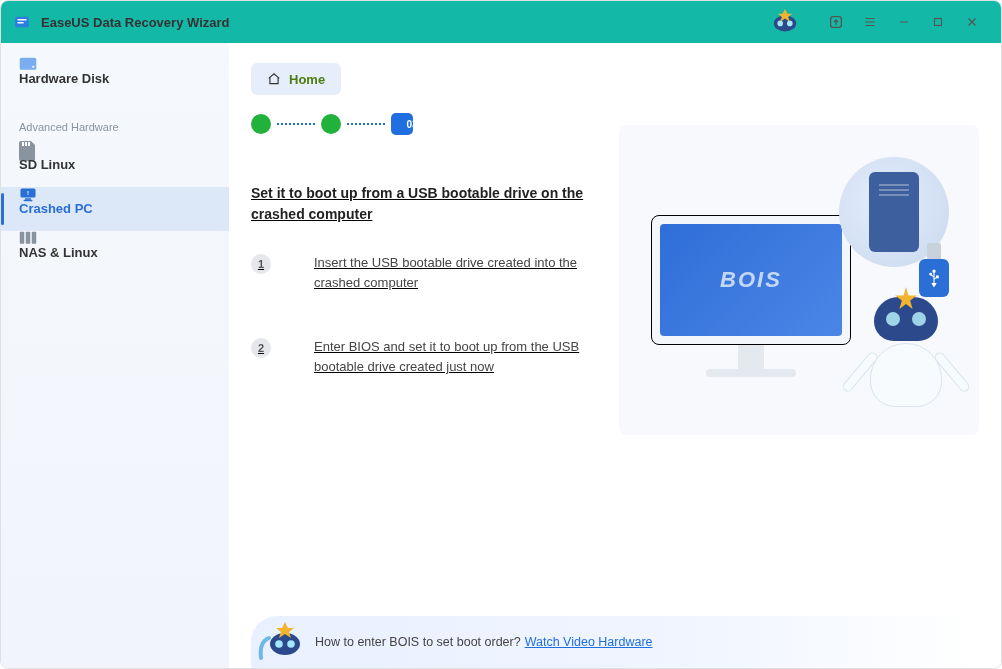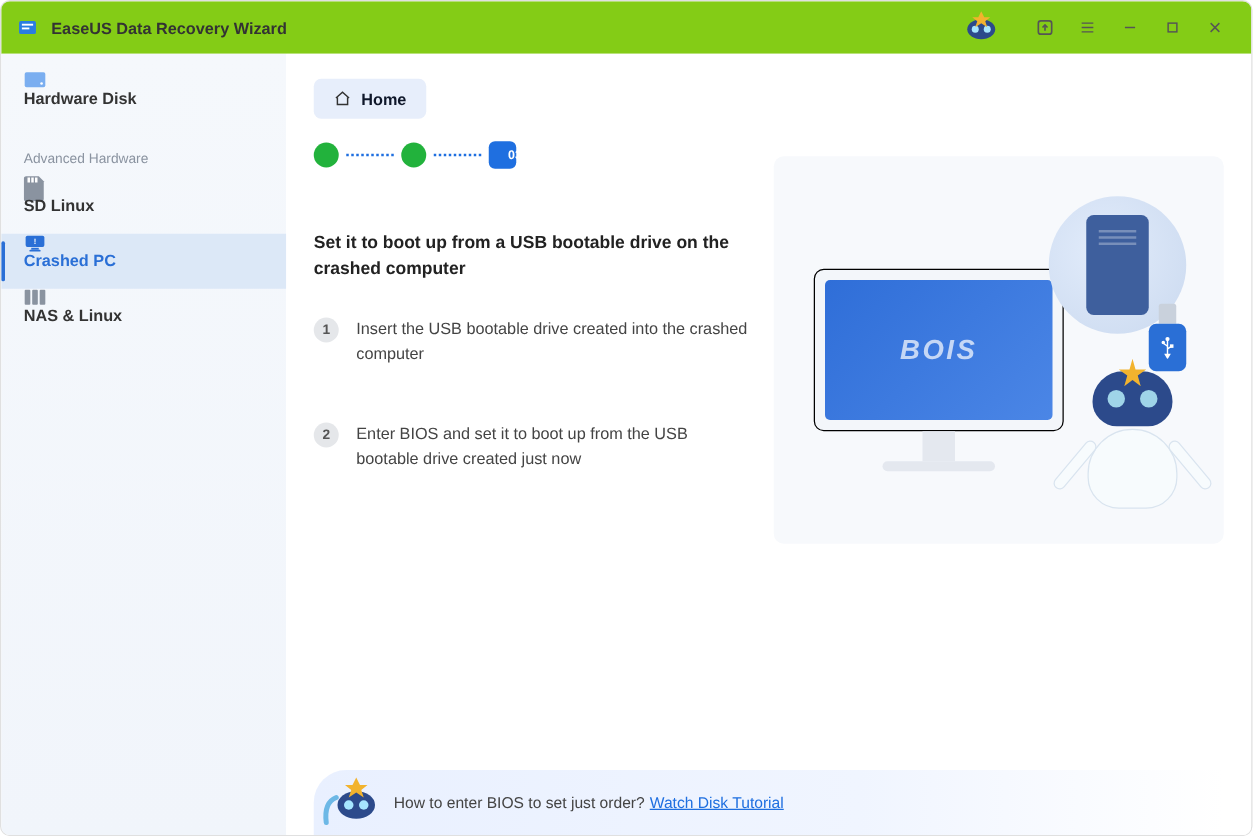--- a/index.html
+++ b/index.html
@@ -11,21 +11,21 @@
     overflow: hidden;
     position: relative;
     border: 1px solid #e0e0e0;
     border-radius: 8px;
   }
   .titlebar {
     height: 42px;
     display: flex;
     align-items: center;
     padding: 4px 12px;
-    background: #84cc16;
+    background: #14b8a6;
   }
   .titlebar .app-icon {
     width: 18px; height: 18px;
     margin-right: 10px;
     display: flex; align-items: center; justify-content: center;
   }
   .titlebar .app-title {
     font-size: 13px;
     font-weight: 600;
     color: #333;
@@ -100,21 +100,21 @@
   }
   .home-btn {
     background: #e7eefb;
     border: none;
     border-radius: 6px;
     height: 32px;
     padding: 0 16px;
     display: inline-flex;
     align-items: center;
     font-size: 13px;
-    color: #0f172a;
+    color: #4d7c0f;
     font-weight: 600;
     cursor: pointer;
   }
   .home-btn svg { width: 14px; height: 14px; margin-right: 8px; }
   .page-title {
     font-size: 19px;
     font-weight: 700;
     color: #222;
     margin-top: 40px;
   }
@@ -142,20 +142,21 @@
   }
   .dots {
     width: 38px;
     border-top: 2px dotted #1f6fe0;
     margin: 0 6px;
   }
 
   .content-body {
     display: flex;
     margin-top: 48px;
+    text-decoration: underline;
   }
   .instructions {
     flex: 1;
     max-width: 400px;
   }
   .inst-heading {
     font-size: 14px;
     font-weight: 700;
     color: #222;
     line-height: 1.5;
@@ -174,20 +175,21 @@
     font-size: 11px;
     font-weight: 600;
     display: flex; align-items: center; justify-content: center;
     margin-right: 14px;
     margin-top: 1px;
   }
   .inst-text {
     font-size: 13px;
     color: #444;
     line-height: 1.55;
+    margin-left: 29px;
   }
 
   .illustration {
     flex: 0 0 360px;
     height: 310px;
     background: #f7f9fc;
     border-radius: 8px;
     position: relative;
     overflow: hidden;
     margin-left: 16px;
@@ -524,17 +526,17 @@
     <div class="footer-bar">
       <div class="footer-mascot">
         <svg viewBox="0 0 54 44">
             <ellipse cx="30" cy="26" rx="15" ry="11" fill="#2c4a8b"></ellipse>
             <circle cx="24" cy="26" r="3.8" fill="#a6e6ff"></circle>
             <circle cx="36" cy="26" r="3.8" fill="#a6e6ff"></circle>
             <polygon points="30,4 33,10 39,10 34,14 36,20 30,16 24,20 26,14 21,10 27,10" fill="#f2b32e"></polygon>
             <path d="M6 40 Q4 24 14 20" stroke="#6db8e6" stroke-width="4" fill="none" stroke-linecap="round"></path>
           </svg>
       </div>
-      <span class="footer-text">How to enter BIOS to set just order?</span>
-      <a class="footer-link">Watch Disk Tutorial</a>
+      <span class="footer-text">How to enter BOIS to set boot order?</span>
+      <a class="footer-link">Watch Video Hardware</a>
     </div>
   </div>
 </div>
 
 </body></html>

